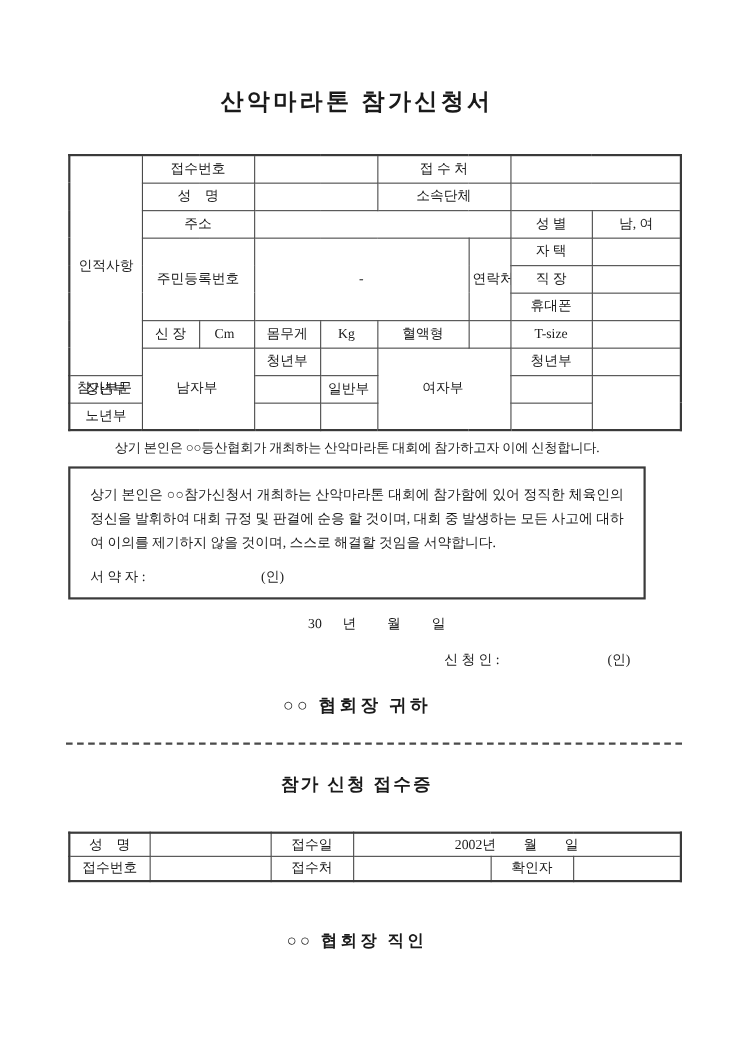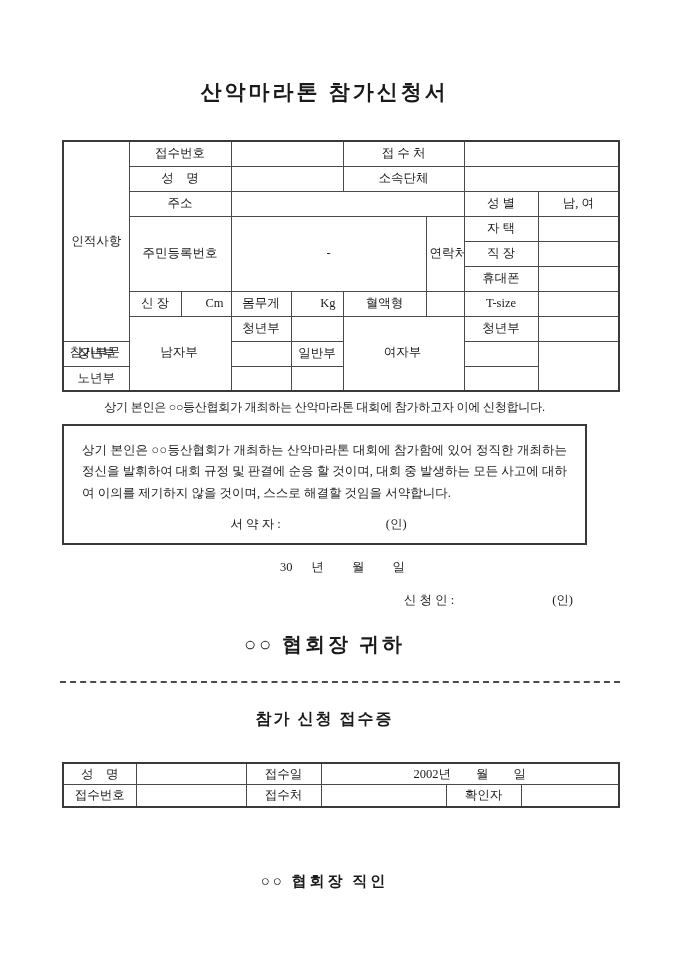--- a/index.html
+++ b/index.html
@@ -7,46 +7,46 @@
   body { width: 680px; font-family: "Liberation Serif", "DejaVu Serif", serif; color: #1a1a1a; }
   .page { width: 649px; height: 962px; background: #fff; padding: 78px 62px 0 62px; overflow: hidden; }
 
   .doc-title { text-align: center; font-size: 21px; font-weight: bold; letter-spacing: 3px; margin-bottom: 34px; white-space: pre; }
 
   table { border-collapse: collapse; width: 556px; table-layout: fixed; }
   .bordered { border: 2px solid #3a3a3a; }
   td { border: 1px solid #4a4a4a; font-size: 12.5px; text-align: center; vertical-align: middle; padding: 0 3px; white-space: pre; overflow: hidden; }
   .main-table td { height: 25px; }
   .receipt-table td { height: 22px; }
-  .unit { text-align: right; padding-right: 7px; margin-top: 28px; }
+  .unit { padding-right: 7px; margin-top: 28px; }
 
   .statement { margin-top: 9px; font-size: 12px; text-align: center; white-space: nowrap; letter-spacing: -0.2px; }
 
   .pledge-box { border: 2px solid #3a3a3a; margin-top: 8px; padding: 14px 18px 10px 18px; }
   .pledge-title { text-align: center; font-size: 19px; font-weight: bold; white-space: pre; margin-bottom: 16px; letter-spacing: 1px; }
   .pledge-body { font-size: 12.5px; line-height: 1.7; text-align: justify; }
-  .sign-row { display: flex; justify-content: center; align-items: center; margin-top: 12px; font-size: 12.5px; }
+  .sign-row { display: flex; justify-content: flex-start; align-items: center; margin-top: 12px; font-size: 12.5px; }
   .sign-row .gap { width: 105px; }
   .sign-row .gap-sm { width: 12px; }
 
   .date-line { margin-top: 14px; font-size: 12.5px; padding-left: 218px; white-space: pre; }
 
   .applicant-row { display: flex; justify-content: flex-end; align-items: center; margin-top: 16px; font-size: 12.5px; }
   .applicant-row .gap { width: 98px; }
   .applicant-row .gap-sm { width: 14px; }
 
-  .addressee { text-align: center; font-size: 20px; font-weight: bold; letter-spacing: 3px; margin-top: 22px; white-space: pre; }
+  .addressee { text-align: center; font-size: 16px; font-weight: bold; letter-spacing: 3px; margin-top: 22px; white-space: pre; }
 
   .dashed-divider { margin-top: 23px; border-top: 2px dashed #4a4a4a; height: 0; width: 560px; margin-left: -2px; }
 
   .receipt-title { text-align: center; font-size: 16px; font-weight: bold; letter-spacing: 2px; margin-top: 26px; white-space: pre; }
 
   .receipt-table { margin-top: 32px; }
 
-  .footer-line { text-align: center; font-size: 15px; font-weight: bold; letter-spacing: 3px; margin-top: 64px; white-space: pre; }
+  .footer-line { text-align: center; font-size: 15px; font-weight: bold; letter-spacing: 3px; margin-top: 44px; white-space: pre; }
 </style>
 </head>
 <body>
 
 <div class="page">
 
   <div class="doc-title">산악마라톤 참가신청서</div>
 
   <table class="main-table bordered">
     <colgroup>
@@ -143,21 +143,21 @@
       <td style="border:none; background:transparent;"></td>
       <td style="border:none; background:transparent;">여자부</td>
       <td style="border:none; background:transparent;"></td>
     </tr>
   </tbody>
     </table>
 
   <div class="statement">상기 본인은 ○○등산협회가 개최하는 산악마라톤 대회에 참가하고자 이에 신청합니다.</div>
 
   <div class="pledge-box">
-    <div class="pledge-body">상기 본인은 ○○등산협회가 개최하는 산악마라톤 대회에 참가함에 있어 정직한 개최하는 정신을 발휘하여 대회 규정 및 판결에 순응 할 것이며, 대회 중 발생하는 모든 사고에 대하여 이의를 제기하지 않을 것이며, 스스로 해결할 것임을 서약합니다.</div>
+    <div class="pledge-body">상기 본인은 ○○참가신청서 개최하는 산악마라톤 대회에 참가함에 있어 정직한 체육인의 정신을 발휘하여 대회 규정 및 판결에 순응 할 것이며, 대회 중 발생하는 모든 사고에 대하여 이의를 제기하지 않을 것이며, 스스로 해결할 것임을 서약합니다.</div>
     <div class="sign-row">
       <span>서 약 자 :</span>
       <span class="gap"></span>
       <span>(인)</span>
       <span class="gap-sm"></span>
     </div>
   </div>
 
   <div class="date-line">30      년         월         일</div>
 

